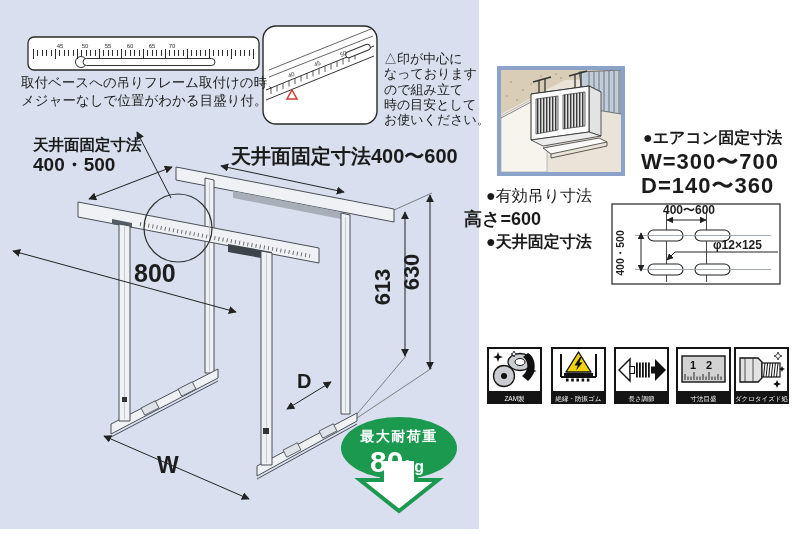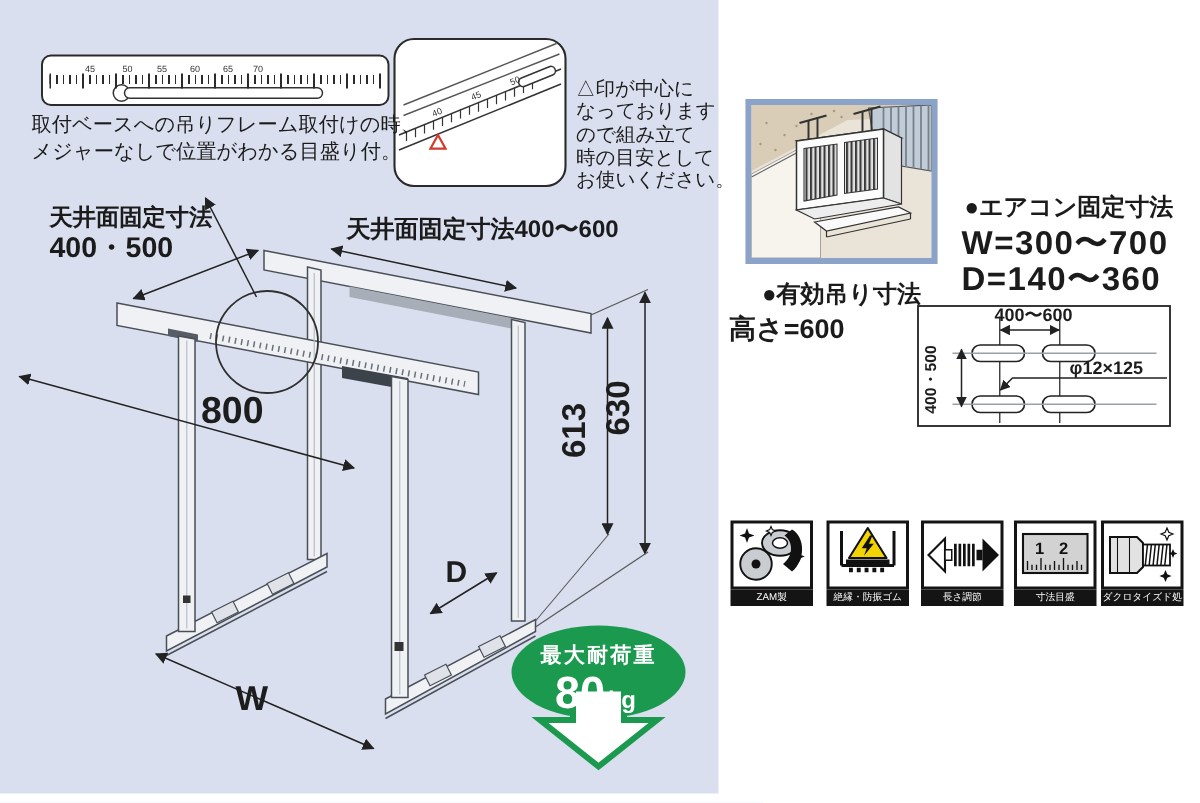--- a/index.html
+++ b/index.html
@@ -124,21 +124,21 @@
   <div class="abs" style="left:384px;top:51px;font-size:13px;line-height:15.3px;">
     <div class="jp">△印が中心に</div>
     <div class="jp">なっております</div>
     <div class="jp">ので組み立て</div>
     <div class="jp">時の目安として</div>
     <div class="jp">お使いください。</div>
   </div>
 
   <div class="abs jp" style="left:33px;top:135px;font-size:15.5px;font-weight:600;">天井面固定寸法</div>
   <div class="abs jp" style="left:33px;top:152px;font-size:19px;font-weight:600;">400・500</div>
-  <div class="abs jp" style="left:231px;top:143px;font-size:16px;font-weight:600;">天井面固定寸法400〜600</div>
+  <div class="abs jp" style="left:231px;top:143px;font-size:20px;font-weight:600;">天井面固定寸法400〜600</div>
 
   <div class="abs" style="left:497px;top:66px;width:120px;height:102px;border:4px solid #8ba3c9;background:#eae4d8;">
     <svg width="120" height="102" viewBox="0 0 120 102">
       <defs>
         <pattern id="g-hatch" width="3" height="3" patternUnits="userSpaceOnUse">
           <rect width="3" height="3" fill="#e3e3e3"></rect>
             <rect width="1.4" height="3" fill="#3a3a3a"></rect>
         </pattern>
         <clipPath id="win-clip">
             <polygon points="78,2 120,0 120,44 84,38"></polygon>
@@ -184,22 +184,23 @@
         <line x1="50" y1="84" x2="50" y2="88" stroke-width="0.8"></line>
           <line x1="106" y1="72" x2="106" y2="76" stroke-width="0.8"></line>
           <line x1="50" y1="88" x2="106" y2="76" stroke-width="0.8"></line>
       </g>
     </svg>
   </div>
 
   <div class="abs jp" style="left:643px;top:128px;font-size:16px;font-weight:700;text-align:center;">●エアコン固定寸法</div>
   <div class="abs jp" style="left:641px;top:147px;font-size:22px;font-weight:600;letter-spacing:1px;">W=300〜700</div>
   <div class="abs jp" style="left:641px;top:171px;font-size:22px;font-weight:600;letter-spacing:1px;">D=140〜360</div>
-  <div class="abs jp" style="left:508px;top:186px;font-size:16px;font-weight:700;">●有効吊り寸法</div>
-  <div class="abs jp" style="left:486px;top:207px;font-size:18px;font-weight:600;">高さ=600</div>
+  <div class="abs jp" style="left:486px;top:186px;font-size:16px;font-weight:400;">●有効吊り寸法</div>
+  <div class="abs jp" style="left:464px;top:207px;font-size:18px;font-weight:600;">高さ=600</div>
+  <div class="abs jp" style="left:486px;top:232px;font-size:16px;font-weight:700;">●天井固定寸法</div>
 
   <svg class="abs" style="left:611px;top:198px;" width="174" height="92" viewBox="0 0 174 92">
     <defs>
       <marker id="ah2" viewBox="0 0 10 10" refX="9" refY="5" markerWidth="7" markerHeight="7" orient="auto-start-reverse">
           <path d="M0,0L10,5L0,10z" fill="#222"></path>
         </marker>
     </defs>
     <rect x="1" y="6" width="168" height="80" fill="#fff" stroke="#222" stroke-width="1.2"></rect>
     <line x1="55.5" y1="13" x2="55.5" y2="84" stroke="#333" stroke-width="0.9"></line>
     <line x1="95.5" y1="13" x2="95.5" y2="84" stroke="#333" stroke-width="0.9"></line>

